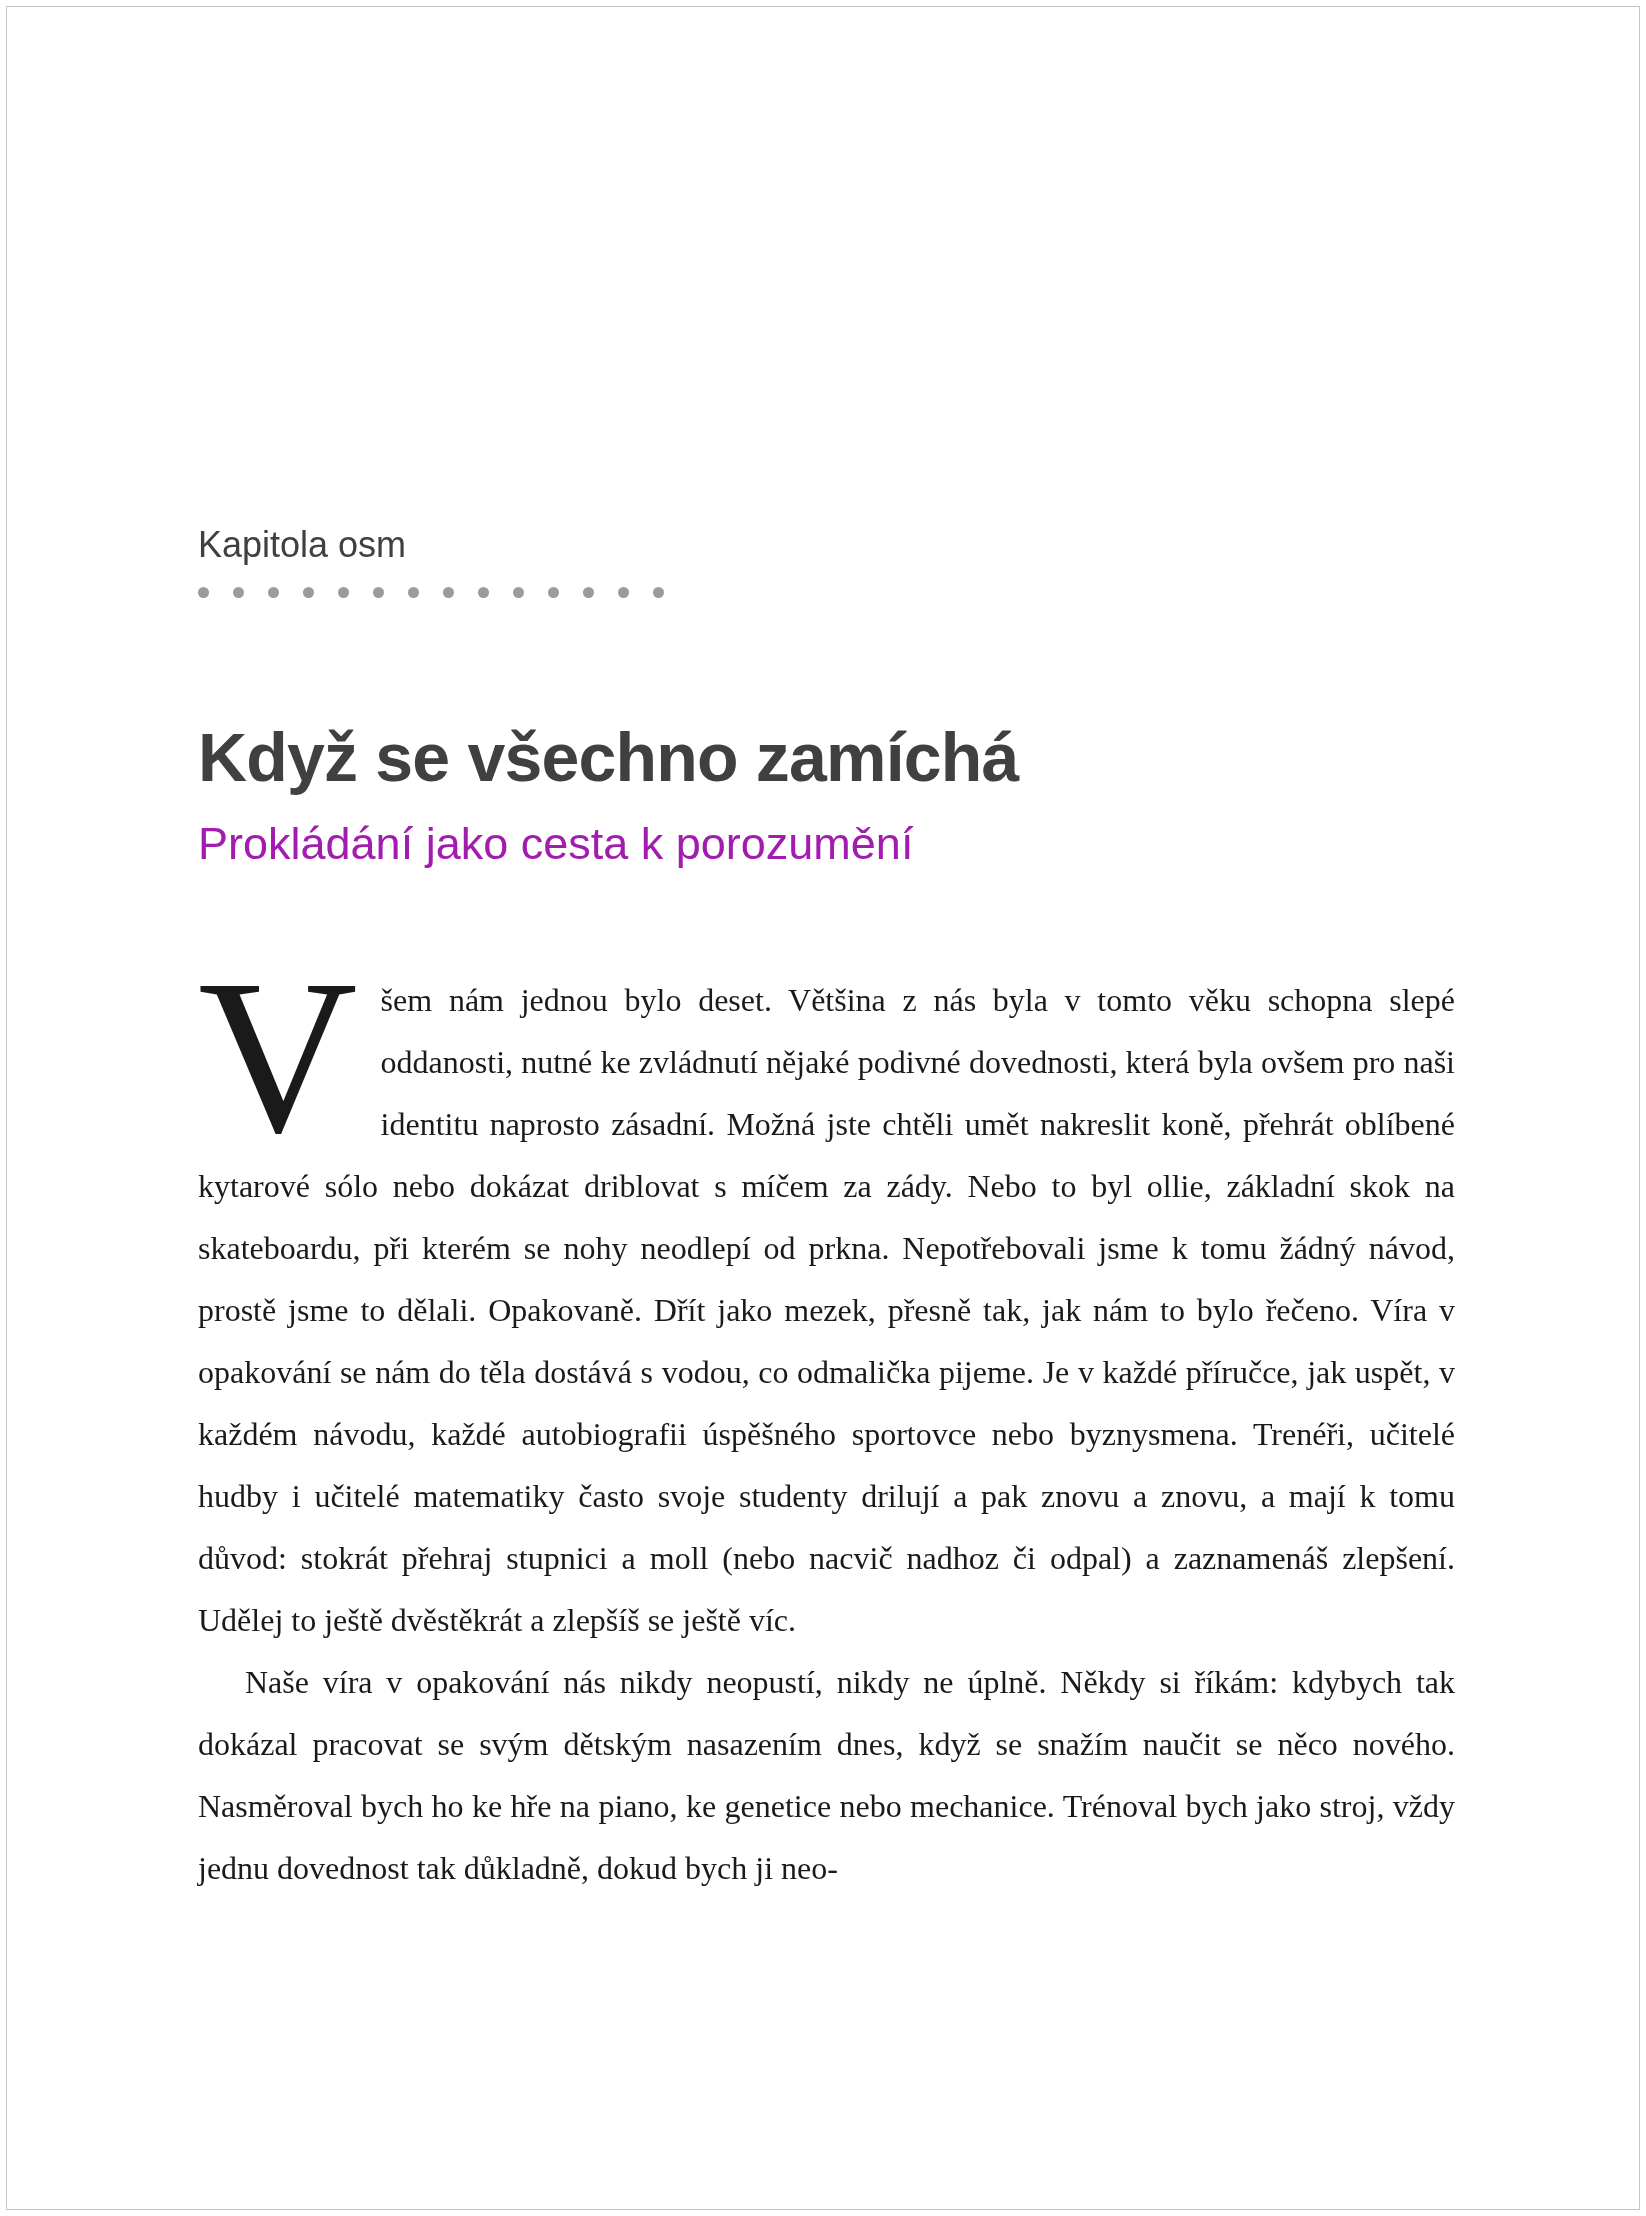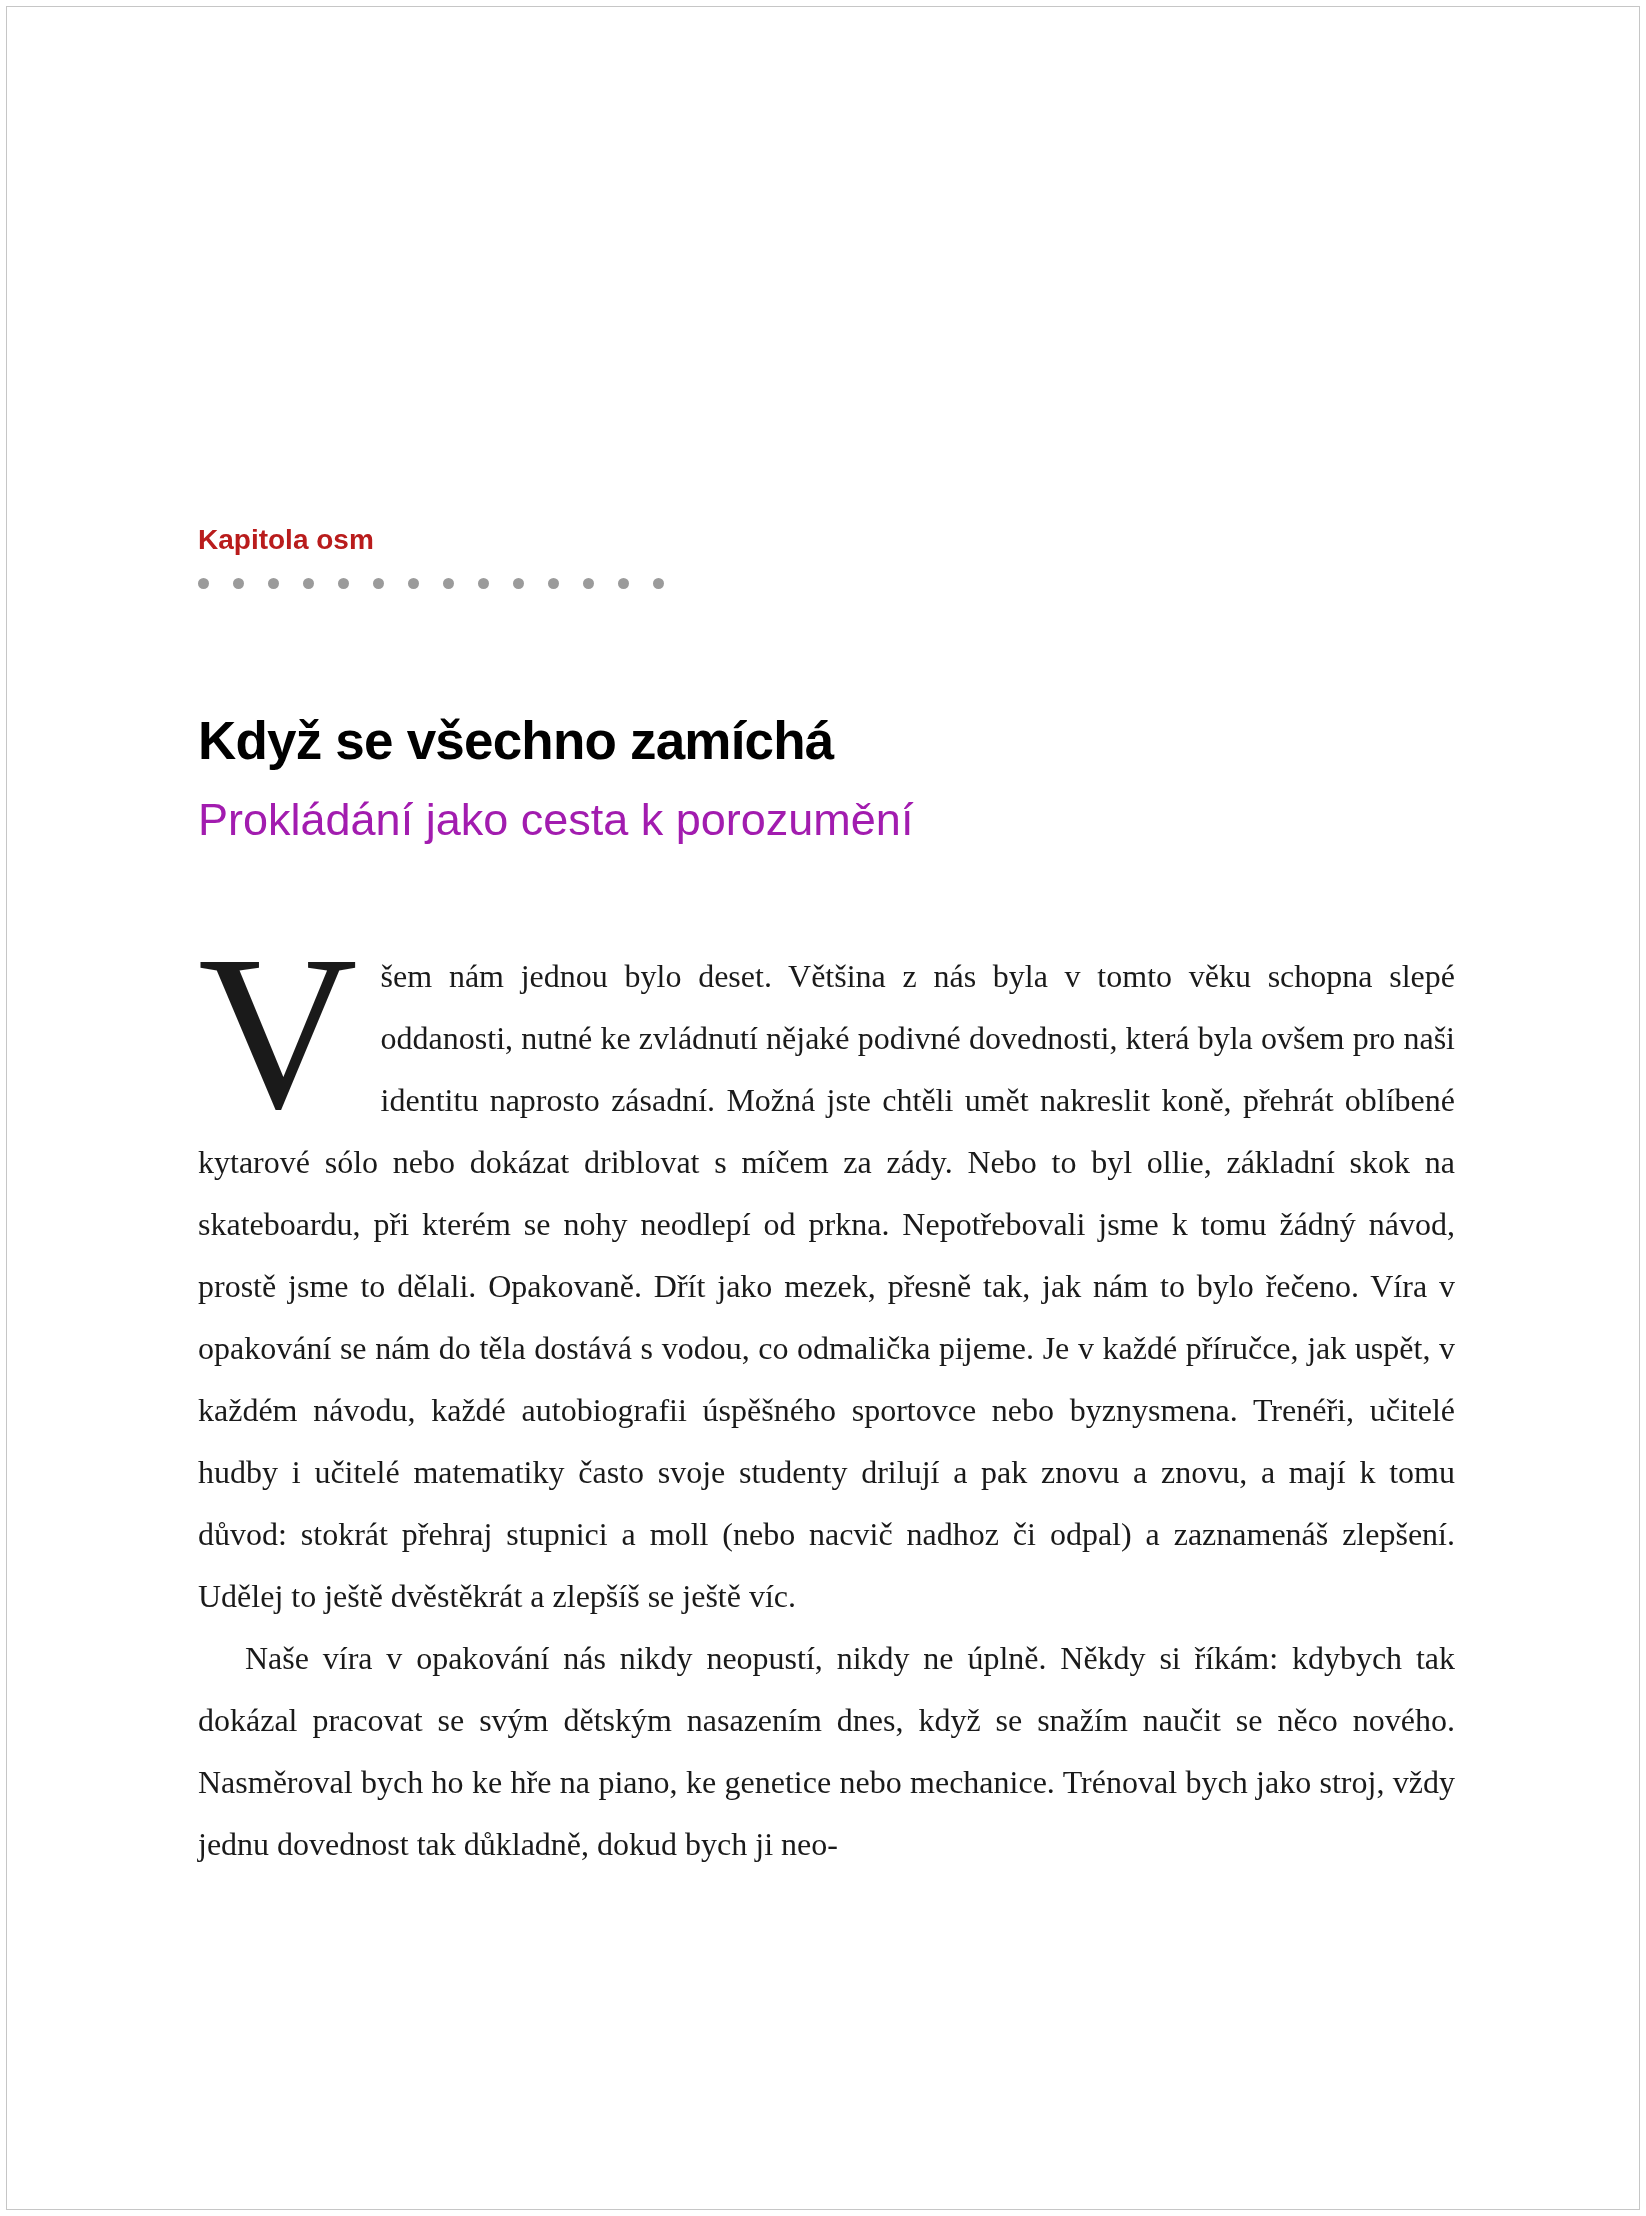--- a/index.html
+++ b/index.html
@@ -22,47 +22,47 @@
   }
   .content {
     position: absolute;
     left: 198px;
     top: 525px;
     width: 1257px;
     color: #1a1a1a;
   }
   .kicker {
     font-family: "Liberation Sans", sans-serif;
-    font-weight: 700;
-    font-size: 28px;
+    font-weight: 400;
+    font-size: 36px;
     line-height: 1.1;
-    color: #b91c1c;
+    color: #404040;
   }
   .dots-row {
     margin-top: 22px;
     display: flex;
     align-items: center;
     gap: 24px;
     height: 11.7px;
   }
   .dot {
     width: 11px;
     height: 11px;
     border-radius: 50%;
     background: #9b9b9b;
     flex: 0 0 auto;
   }
   .chapter-title {
     margin-top: 125px;
     font-family: "Liberation Sans", sans-serif;
     font-weight: 700;
-    font-size: 53px;
+    font-size: 68px;
     line-height: 1.02;
     letter-spacing: -0.8px;
-    color: #000000;
+    color: #404040;
   }
   .chapter-subtitle {
     margin-top: 25px;
     font-family: "Liberation Sans", sans-serif;
     font-weight: 400;
     font-size: 45px;
     line-height: 1.15;
     color: #a21caf;
   }
   .body-text {

